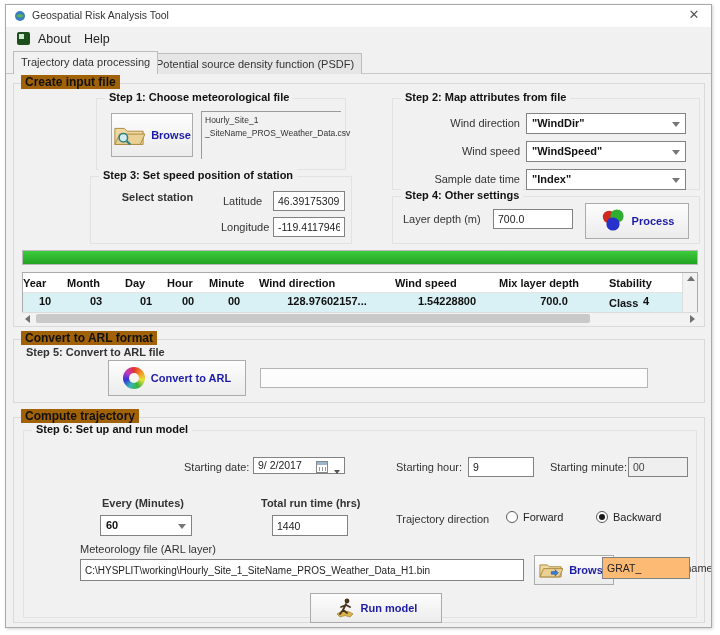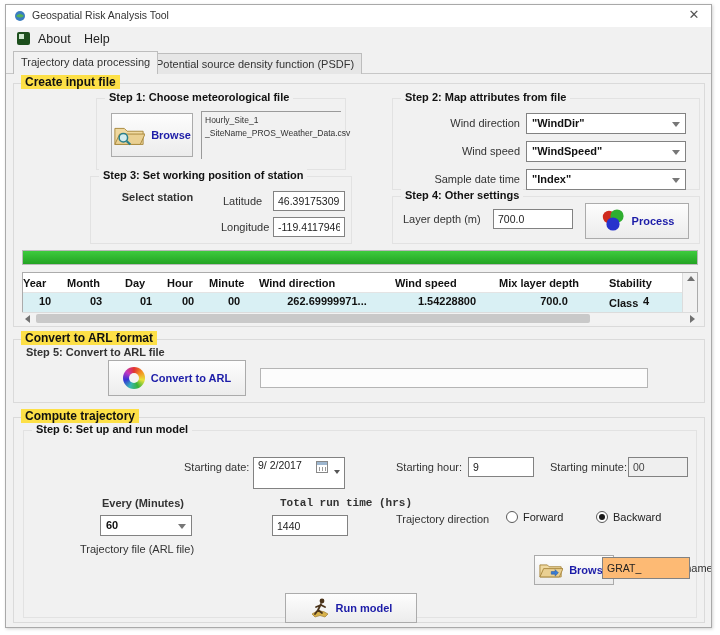--- a/index.html
+++ b/index.html
@@ -19,21 +19,21 @@
   .menu-item { position:absolute; top:3px; font-size:12.5px; color:#222; padding:2px 6px; cursor:default; }
   
   .tabstrip { position:absolute; left:0; top:46px; width:100%; height:23px; }
   .tabstrip .strip-line { position:absolute; left:0; bottom:0; width:100%; height:1px; background:#c7c7c7; }
   .tab { position:absolute; top:2px; height:21px; border:1px solid #bdbdbd; border-bottom:none;
          font-size:11px; color:#333; text-align:center; line-height:20px; padding:0 7px; }
   .tab.active { top:0; height:23px; background:#f1f1f1; z-index:2; }
   .tab.inactive { background:#e6e6e6; }
   
   .group { position:absolute; border:1px solid #dadada; background:#f1f1f1; }
-  .group-label { position:absolute; top:-9px; left:7px; background:#fde047; padding:0 4px;
+  .group-label { position:absolute; top:-9px; left:7px; background:#a16207; padding:0 4px;
                  font-size:12px; font-weight:bold; color:#111; white-space:nowrap; }
   .stepbox { position:absolute; border:1px solid #e2e2e2; }
   .step-label { position:absolute; top:-8px; left:8px; background:#f1f1f1; padding:0 4px;
                 font-size:11px; font-weight:bold; color:#111; white-space:nowrap; }
   .lbl { position:absolute; font-size:11px; color:#333; white-space:nowrap; }
   
   .btn { position:absolute; display:flex; align-items:center; justify-content:center; gap:6px;
          background:linear-gradient(#fdfdfd,#ececec); border:1px solid #ababab; cursor:pointer; }
   .btn .btn-text { font-size:11px; font-weight:bold; color:#1c1ca8; }
   .field { position:absolute; background:#fff; border:1px solid #828282; font-size:10.5px; color:#222;
@@ -144,21 +144,21 @@
         <span class="dd-caret"></span>
       </div>
       <span class="lbl" style="left:0; top:74px; width:127px; text-align:right;">Sample date time</span>
       <div class="dd bold" style="left:133px; top:70px; width:160px; height:21px;">
         <span class="dd-val">"Index"</span>
         <span class="dd-caret"></span>
       </div>
     </div>
 
     <div class="stepbox" style="left:76px; top:92px; width:262px; height:68px;">
-      <span class="step-label">Step 3: Set working position of station</span>
+      <span class="step-label">Step 3: Set speed position of station</span>
       <span class="lbl" style="left:14px; top:14px; width:105px; text-align:center; font-weight:bold;">Select station</span>
       <span class="lbl" style="left:132px; top:18px;">Latitude</span>
       <input class="field" style="left: 182px; top: 14px; width: 72px; height: 20px;" value="46.39175309">
       <span class="lbl" style="left:130px; top:44px;">Longitude</span>
       <input class="field" style="left: 182px; top: 40px; width: 72px; height: 20px;" value="-119.4117946">
     </div>
 
     <div class="stepbox" style="left:378px; top:112px; width:308px; height:48px;">
       <span class="step-label">Step 4: Other settings</span>
       <span class="lbl" style="left:10px; top:16px;">Layer depth (m)</span>
@@ -189,21 +189,21 @@
           <div class="hc" style="width:104px;">Wind speed</div>
           <div class="hc" style="width:110px;">Mix layer depth</div>
           <div class="hc" style="width:74px;">Stability Class</div>
         </div>
         <div class="grid-row">
           <div class="dc" style="width:44px;">10</div>
           <div class="dc" style="width:58px;">03</div>
           <div class="dc" style="width:42px;">01</div>
           <div class="dc" style="width:42px;">00</div>
           <div class="dc" style="width:50px;">00</div>
-          <div class="dc" style="width:136px;">262.69999971...</div>
+          <div class="dc" style="width:136px;">128.97602157...</div>
           <div class="dc" style="width:104px;">1.54228800</div>
           <div class="dc" style="width:110px;">700.0</div>
           <div class="dc" style="width:74px;">4</div>
         </div>
         <div class="grid-row">
           <div class="dc" style="width:44px;">10</div>
           <div class="dc" style="width:58px;">03</div>
           <div class="dc" style="width:42px;">01</div>
           <div class="dc" style="width:42px;">01</div>
           <div class="dc" style="width:50px;">00</div>
@@ -235,60 +235,61 @@
     <div class="progress-empty" style="left:246px; top:28px; width:388px; height:20px;"></div>
   </div>
 
   <div class="group" style="left:7px; top:412px; width:692px; height:206px;">
     <span class="group-label">Compute trajectory</span>
 
     <div class="stepbox" style="left:9px; top:12px; width:674px; height:188px;">
       <span class="step-label">Step 6: Set up and run model</span>
 
       <span class="lbl" style="left:160px; top:30px;">Starting date:</span>
-      <div class="field" style="left:229px; top:26px; width:92px; height:32px;">
+      <div class="field" style="left:229px; top:26px; width:92px; height:17px;">
         <span>9/ 2/2017</span>
         <span style="position:absolute; right:16px; top:2px;"><span class="cal-ico"></span></span>
         <span style="position:absolute; right:4px; top:7px;"><span class="mini-caret" style="margin-left:0;"></span></span>
       </div>
       <span class="lbl" style="left:372px; top:30px;">Starting hour:</span>
       <input class="field" style="left: 444px; top: 26px; width: 66px; height: 20px;" value="9">
       <span class="lbl" style="left:526px; top:30px;">Starting minute:</span>
       <input class="field disabled" style="left: 604px; top: 26px; width: 60px; height: 20px;" value="00">
 
       <span class="lbl" style="left:78px; top:66px; font-weight:bold;">Every (Minutes)</span>
       <div class="dd" style="left:76px; top:84px; width:92px; height:21px;">
         <span class="dd-val" style="font-weight:bold;">60</span>
         <span class="dd-caret"></span>
       </div>
-      <span class="lbl" style="left:256px; top:66px; font-weight:bold;font-family:Liberation Mono, monospace;">Total run time (hrs)</span>
+      <span class="lbl" style="left:237px; top:66px; font-weight:bold;">Total run time (hrs)</span>
       <input class="field" style="left: 248px; top: 84px; width: 76px; height: 21px;" value="1440">
       <span class="lbl" style="left:372px; top:82px;">Trajectory direction</span>
       <div class="radio" style="left:482px; top:80px;">
         <span class="rb"></span>
         <span class="rlbl">Forward</span>
       </div>
       <div class="radio checked" style="left:572px; top:80px;">
         <span class="rb"></span>
         <span class="rlbl">Backward</span>
       </div>
 
-      <span class="lbl" style="left:56px; top:112px;">Trajectory file (ARL file)</span>
+      <span class="lbl" style="left:56px; top:112px;">Meteorology file (ARL layer)</span>
+      <input class="field" style="left: 56px; top: 128px; width: 444px; height: 22px; font-size: 10px;" value="C:\HYSPLIT\working\Hourly_Site_1_SiteName_PROS_Weather_Data_H1.bin">
       <div class="btn" style="left:510px; top:124px; width:80px; height:30px;">
         <svg width="24" height="18" viewBox="0 0 26 19">
           <path d="M1,4 L9,4 L11,6 L24,6 L24,17 L1,17 Z" fill="#f0d9a0" stroke="#a8873c" stroke-width="1"></path>
           <path d="M1,17 L5,8 L26,8 L22,17 Z" fill="#ead092" stroke="#a8873c" stroke-width="1"></path>
           <path d="M12,10 L18,10 L18,7 L23,12 L18,17 L18,14 L12,14 Z" fill="#3a7dd6" stroke="#1d4f9e" stroke-width="0.8" transform="scale(0.7) translate(7,6)"></path>
         </svg>
         <span class="btn-text">Browse</span>
       </div>
       <span class="lbl" style="left:608px; top:131px; width:130px;">Output file name prefix</span>
       <input class="field" style="left: 578px; top: 126px; width: 88px; height: 22px; background: #fdba74;" value="GRAT_">
 
-      <div class="btn" style="left:261px; top:162px; width:132px; height:30px;">
+      <div class="btn" style="left:286px; top:162px; width:132px; height:30px;">
         <svg width="20" height="22" viewBox="0 0 20 22">
           <path d="M2,17 Q10,11 18,17 L15,20 Q10,17 5,20 Z" fill="#d8b24a" stroke="#a8873c" stroke-width="0.8"></path>
           <circle cx="12" cy="4" r="2.4" fill="#4a331a"></circle>
           <path d="M11,7 L8,13 M11,8 L15,10 M11,8 L6,10 M8,13 L12,16 M8,13 L5,17" stroke="#4a331a" stroke-width="1.8" fill="none" stroke-linecap="round"></path>
         </svg>
         <span class="btn-text">Run model</span>
       </div>
     </div>
   </div>
 

